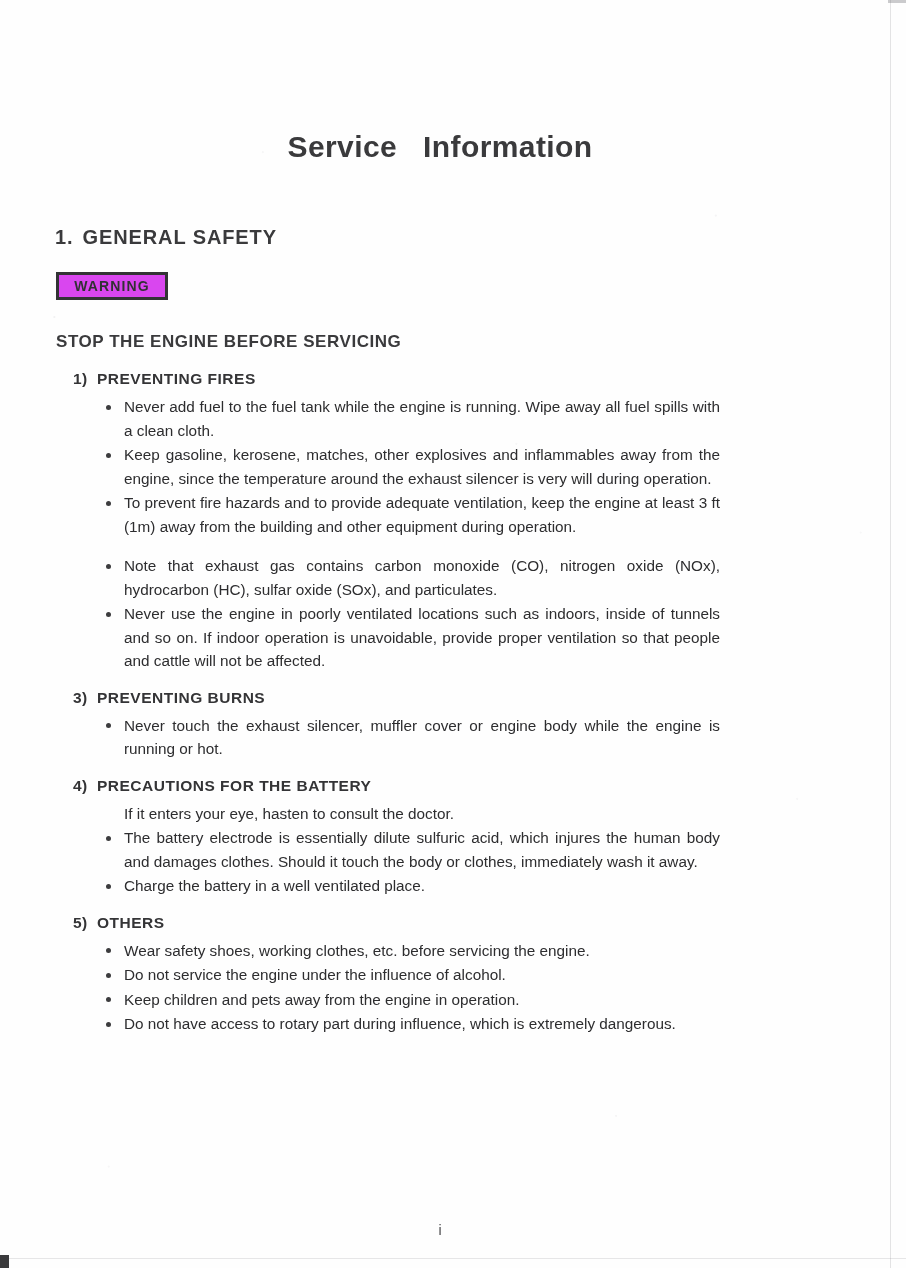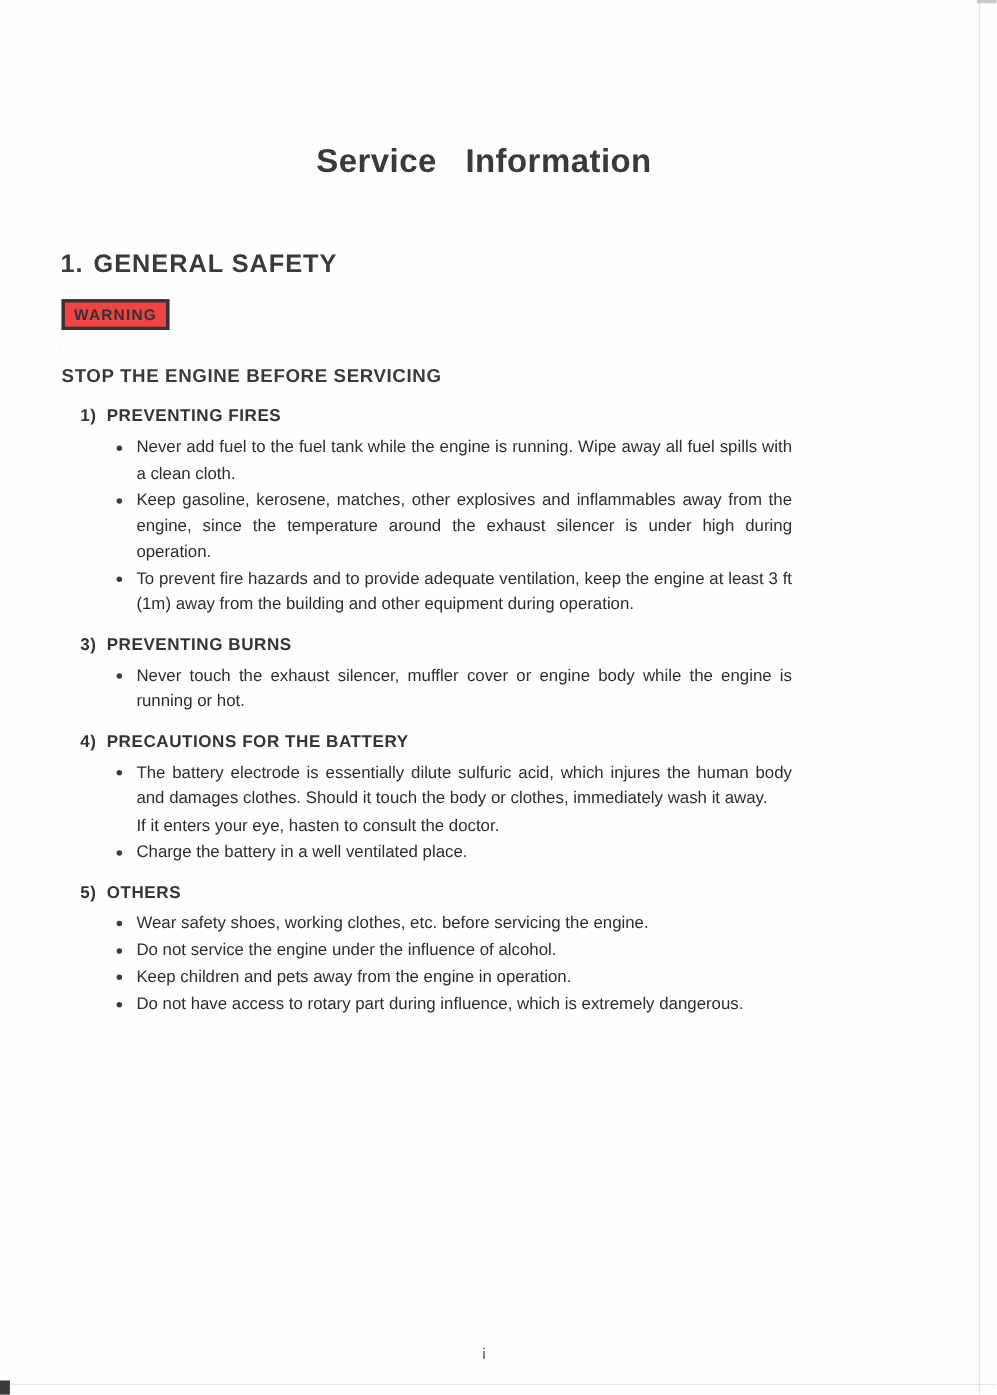--- a/index.html
+++ b/index.html
@@ -92,38 +92,38 @@
   }
   .doc-title .gap {
     display: inline-block;
     width: 26px;
   }
 
   .section-heading {
     position: absolute;
     top: 226px;
     left: 55px;
-    font-size: 23px;
+    font-size: 20px;
     font-weight: bold;
     letter-spacing: 0.9px;
     color: #3a3a3c;
   }
   .section-heading .num {
     margin-right: 9px;
   }
 
   .warning-box {
     position: absolute;
     top: 272px;
     left: 56px;
-    width: 98px;
+    width: 112px;
     height: 28px;
     box-sizing: border-box;
     border: 3px solid #333335;
-    background: #ef4444;
+    background: #d946ef;
     display: flex;
     align-items: center;
     justify-content: center;
   }
   .warning-box span {
     font-size: 14px;
     font-weight: bold;
     letter-spacing: 1.1px;
     color: #313133;
   }
@@ -225,39 +225,41 @@
     <span>WARNING</span>
   </div>
 
   <div class="subtitle">STOP THE ENGINE BEFORE SERVICING</div>
 
   <div class="body-blocks">
       <div class="subsection">
         <div class="subsection-title"><span class="idx">1)</span><span>PREVENTING FIRES</span></div>
         <ul class="bullet-list">
           <li class="bullet-item">Never add fuel to the fuel tank while the engine is running.  Wipe away all fuel spills with a clean cloth.</li>
-          <li class="bullet-item">Keep gasoline, kerosene, matches, other explosives and inflammables away from the engine, since the temperature around the exhaust silencer is under high during operation.</li>
+          <li class="bullet-item">Keep gasoline, kerosene, matches, other explosives and inflammables away from the engine, since the temperature around the exhaust silencer is very will during operation.</li>
           <li class="bullet-item">To prevent fire hazards and to provide adequate ventilation, keep the engine at least 3 ft (1m) away from the building and other equipment during operation.</li>
         </ul>
       </div>
       <div class="subsection">
         <ul class="bullet-list">
+          <li class="bullet-item">Note that exhaust gas contains carbon monoxide (CO), nitrogen oxide (NOx), hydrocarbon (HC), sulfar oxide (SOx), and particulates.</li>
+          <li class="bullet-item">Never use the engine in poorly ventilated locations such as indoors, inside of tunnels and so on.  If indoor operation is unavoidable, provide proper ventilation so that people and cattle will not be affected.</li>
         </ul>
       </div>
       <div class="subsection">
         <div class="subsection-title"><span class="idx">3)</span><span>PREVENTING BURNS</span></div>
         <ul class="bullet-list">
           <li class="bullet-item">Never touch the exhaust silencer, muffler cover or engine body while the engine is running or hot.</li>
         </ul>
       </div>
       <div class="subsection">
         <div class="subsection-title"><span class="idx">4)</span><span>PRECAUTIONS FOR THE BATTERY</span></div>
         <ul class="bullet-list">
+          <li class="bullet-item no-marker">If it enters your eye, hasten to consult the doctor.</li>
           <li class="bullet-item">The battery electrode is essentially dilute sulfuric acid, which injures the human body and damages clothes.  Should it touch the body or clothes, immediately wash it away.</li>
-          <li class="bullet-item no-marker">If it enters your eye, hasten to consult the doctor.</li>
           <li class="bullet-item">Charge the battery in a well ventilated place.</li>
         </ul>
       </div>
       <div class="subsection">
         <div class="subsection-title"><span class="idx">5)</span><span>OTHERS</span></div>
         <ul class="bullet-list">
           <li class="bullet-item">Wear safety shoes, working clothes, etc. before servicing the engine.</li>
           <li class="bullet-item">Do not service the engine under the influence of alcohol.</li>
           <li class="bullet-item">Keep children and pets away from the engine in operation.</li>
           <li class="bullet-item">Do not have access to rotary part during influence, which is extremely dangerous.</li>

